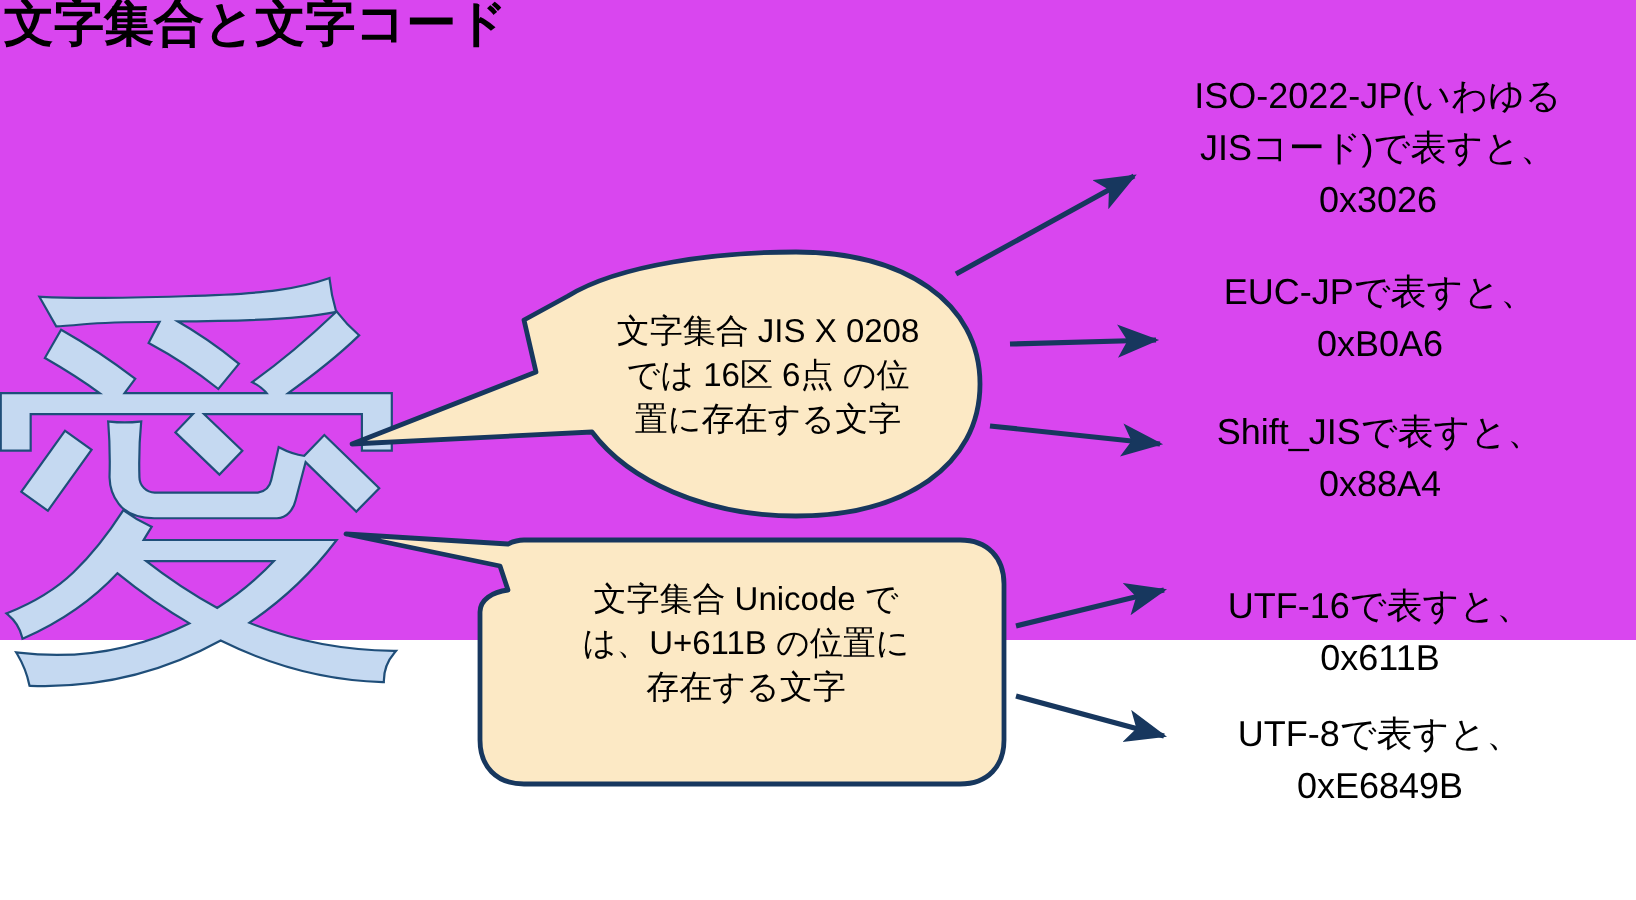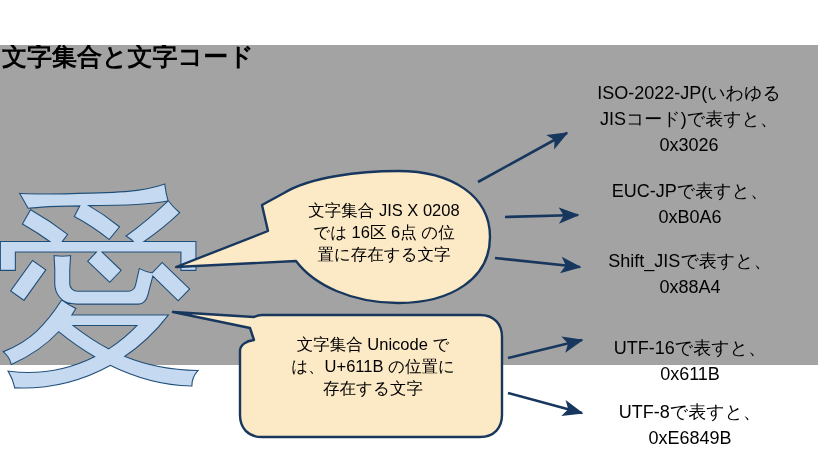--- a/index.html
+++ b/index.html
@@ -11,22 +11,21 @@
     width: 818px;
     height: 450px;
     overflow: hidden;
     font-family: "Liberation Sans", "DejaVu Sans", sans-serif;
     position: relative;
   }
   #stage {
     position: relative;
     width: 818px;
     height: 320px;
-    background: #a3a3a3;
-    margin-top: 45px;
+    background: #d946ef;
   }
   #diagram-svg {
     position: absolute;
     left: 0;
     top: 0;
     width: 818px;
     height: 450px;
   }
   .title-text {
     font-family: "Liberation Sans", "DejaVu Sans", sans-serif;

